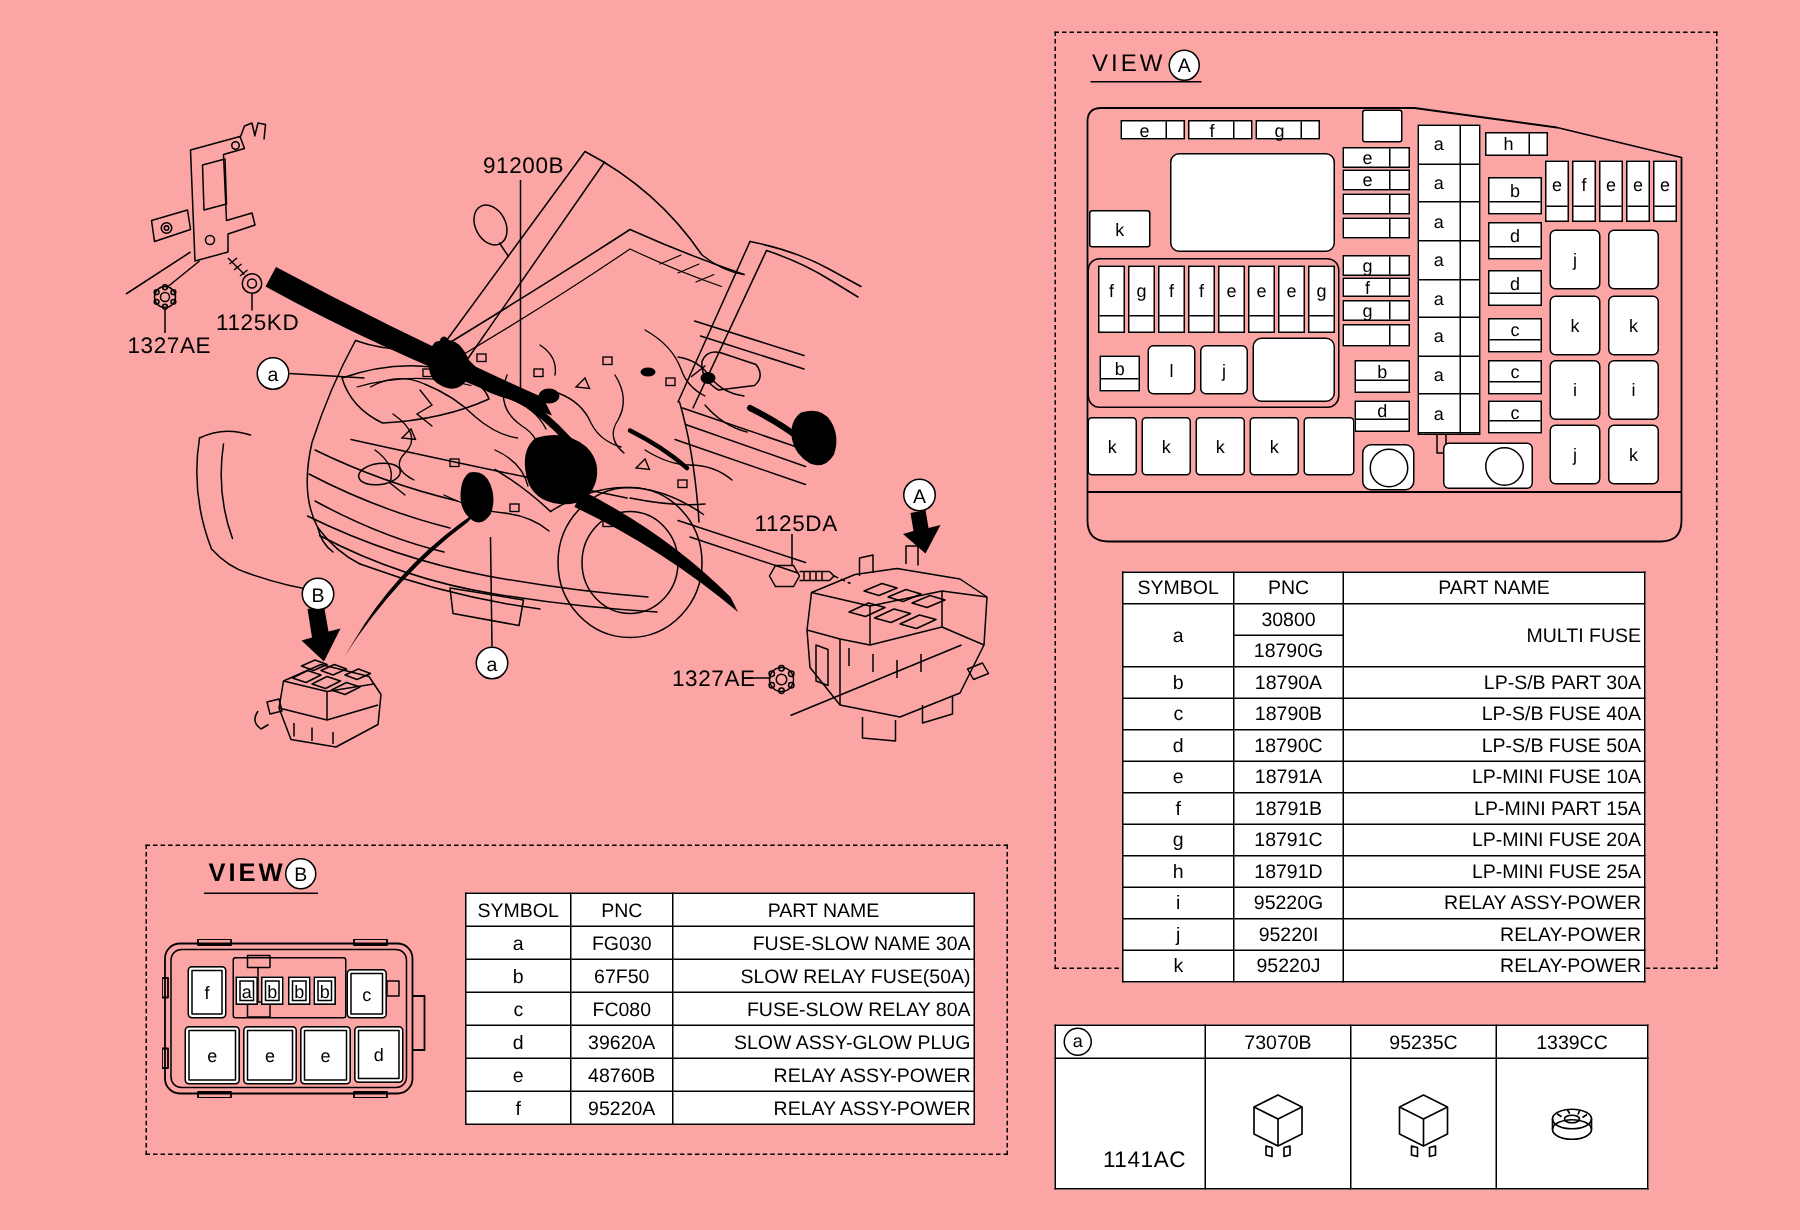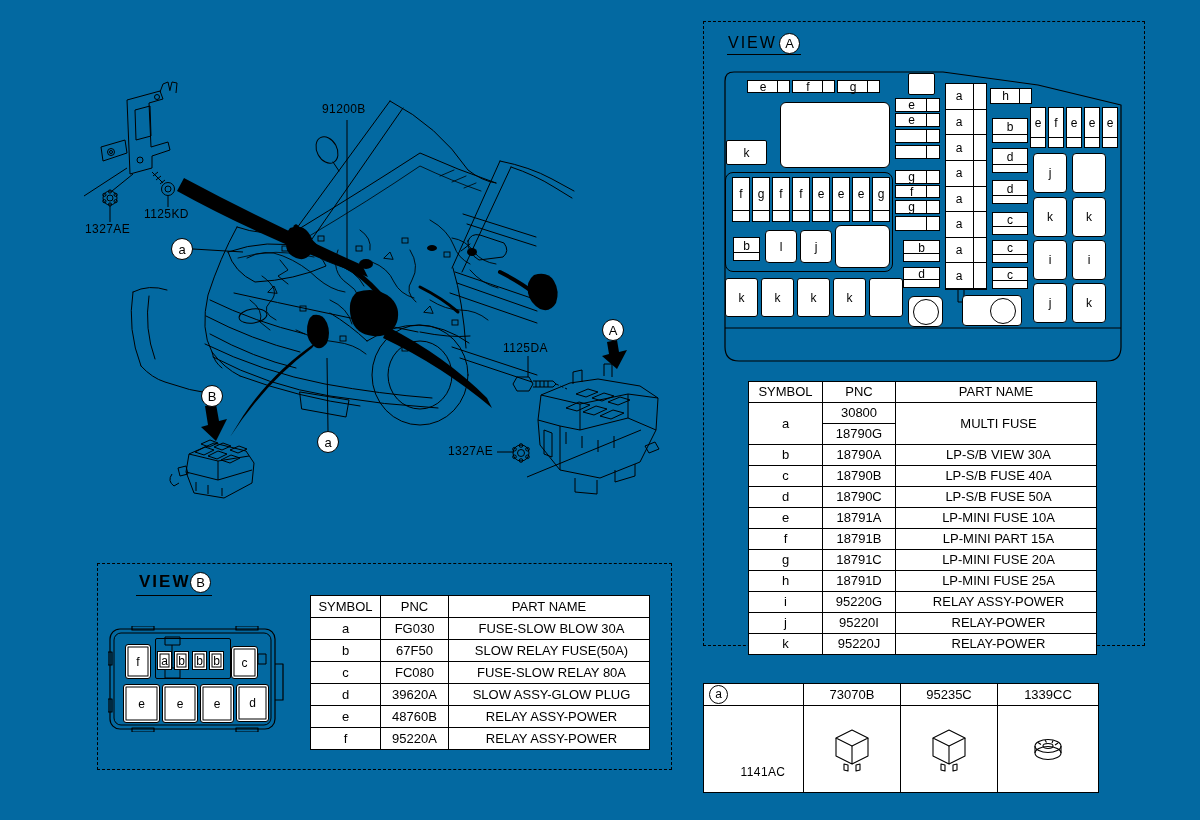--- a/index.html
+++ b/index.html
@@ -1,30 +1,30 @@
 <!DOCTYPE html>
 <html><head>
 <meta charset="utf-8">
 <style>
   html,body{margin:0;padding:0;background:#fff;}
   body{font-family:"Liberation Sans",sans-serif;color:#000;}
-  #root{position:relative;width:1200px;height:820px;background:#0369a1;overflow:hidden;}
+  #root{position:relative;width:1200px;height:820px;background:#fca5a5;overflow:hidden;}
   svg.art{position:absolute;left:0;top:0;pointer-events:none;}
   .dashedbox{position:absolute;border:1px dashed #000;box-sizing:border-box;background:transparent;}
-  .lbl{position:absolute;font-size:12px;letter-spacing:.4px;white-space:nowrap;line-height:1;}
+  .lbl{position:absolute;font-size:15px;letter-spacing:.4px;white-space:nowrap;line-height:1;}
   .ctr{text-align:center;}
   .co{position:absolute;border:1px solid #000;border-radius:50%;display:flex;align-items:center;justify-content:center;font-size:13px;background:#fff;box-sizing:border-box;}
   .co.small{position:static;display:inline-flex;width:19px;height:19px;font-size:12px;}
   .viewhdr{position:absolute;font-size:16px;letter-spacing:2px;line-height:1;}
   .viewhdr.bold{font-weight:bold;font-size:17px;}
   .underline{position:absolute;border-bottom:1.4px solid #000;}
   
   table.parts{position:absolute;border-collapse:collapse;table-layout:fixed;background:#fff;}
   table.parts td{border:1px solid #000;font-size:13px;text-align:center;padding:0 2px;height:20px;line-height:1.05;white-space:nowrap;overflow:hidden;}
-  table.parts td.pn{text-align:center;padding-left:7px;}
+  table.parts td.pn{text-align:right;padding-left:7px;}
   #viewb-table td{height:21px;}
   #hw-table td.hh{height:21px;}
   #hw-table td.bodyc{height:86px;vertical-align:middle;}
   #hw-table td.hleft{text-align:left;padding-left:5px;}
   
   .fusebox{position:absolute;}
   .cell{position:absolute;box-sizing:border-box;border:1px solid #000;background:#fff;font-size:12px;color:#000;display:flex;align-items:center;justify-content:center;line-height:1;}
   .cell.t-outline{background:transparent;}
   .cell .cl{pointer-events:none;}
   .cell.t-h .cl{position:absolute;left:0;top:0;bottom:0;right:27%;display:flex;align-items:center;justify-content:center;}
@@ -510,21 +510,21 @@
           <td rowspan="2">a</td>
           <td>30800</td>
           <td class="pn" rowspan="2">MULTI FUSE</td>
         </tr>
         <tr>
           <td>18790G</td>
         </tr>
         <tr>
           <td>b</td>
           <td>18790A</td>
-          <td class="pn">LP-S/B VIEW 30A</td>
+          <td class="pn">LP-S/B PART 30A</td>
         </tr>
         <tr>
           <td>c</td>
           <td>18790B</td>
           <td class="pn">LP-S/B FUSE 40A</td>
         </tr>
         <tr>
           <td>d</td>
           <td>18790C</td>
           <td class="pn">LP-S/B FUSE 50A</td>
@@ -632,21 +632,21 @@
       </colgroup>
     <tbody id="viewb-tbody">
         <tr>
           <td>SYMBOL</td>
           <td>PNC</td>
           <td>PART NAME</td>
         </tr>
         <tr>
           <td>a</td>
           <td>FG030</td>
-          <td class="pn">FUSE-SLOW BLOW 30A</td>
+          <td class="pn">FUSE-SLOW NAME 30A</td>
         </tr>
         <tr>
           <td>b</td>
           <td>67F50</td>
           <td class="pn">SLOW RELAY FUSE(50A)</td>
         </tr>
         <tr>
           <td>c</td>
           <td>FC080</td>
           <td class="pn">FUSE-SLOW RELAY 80A</td>

